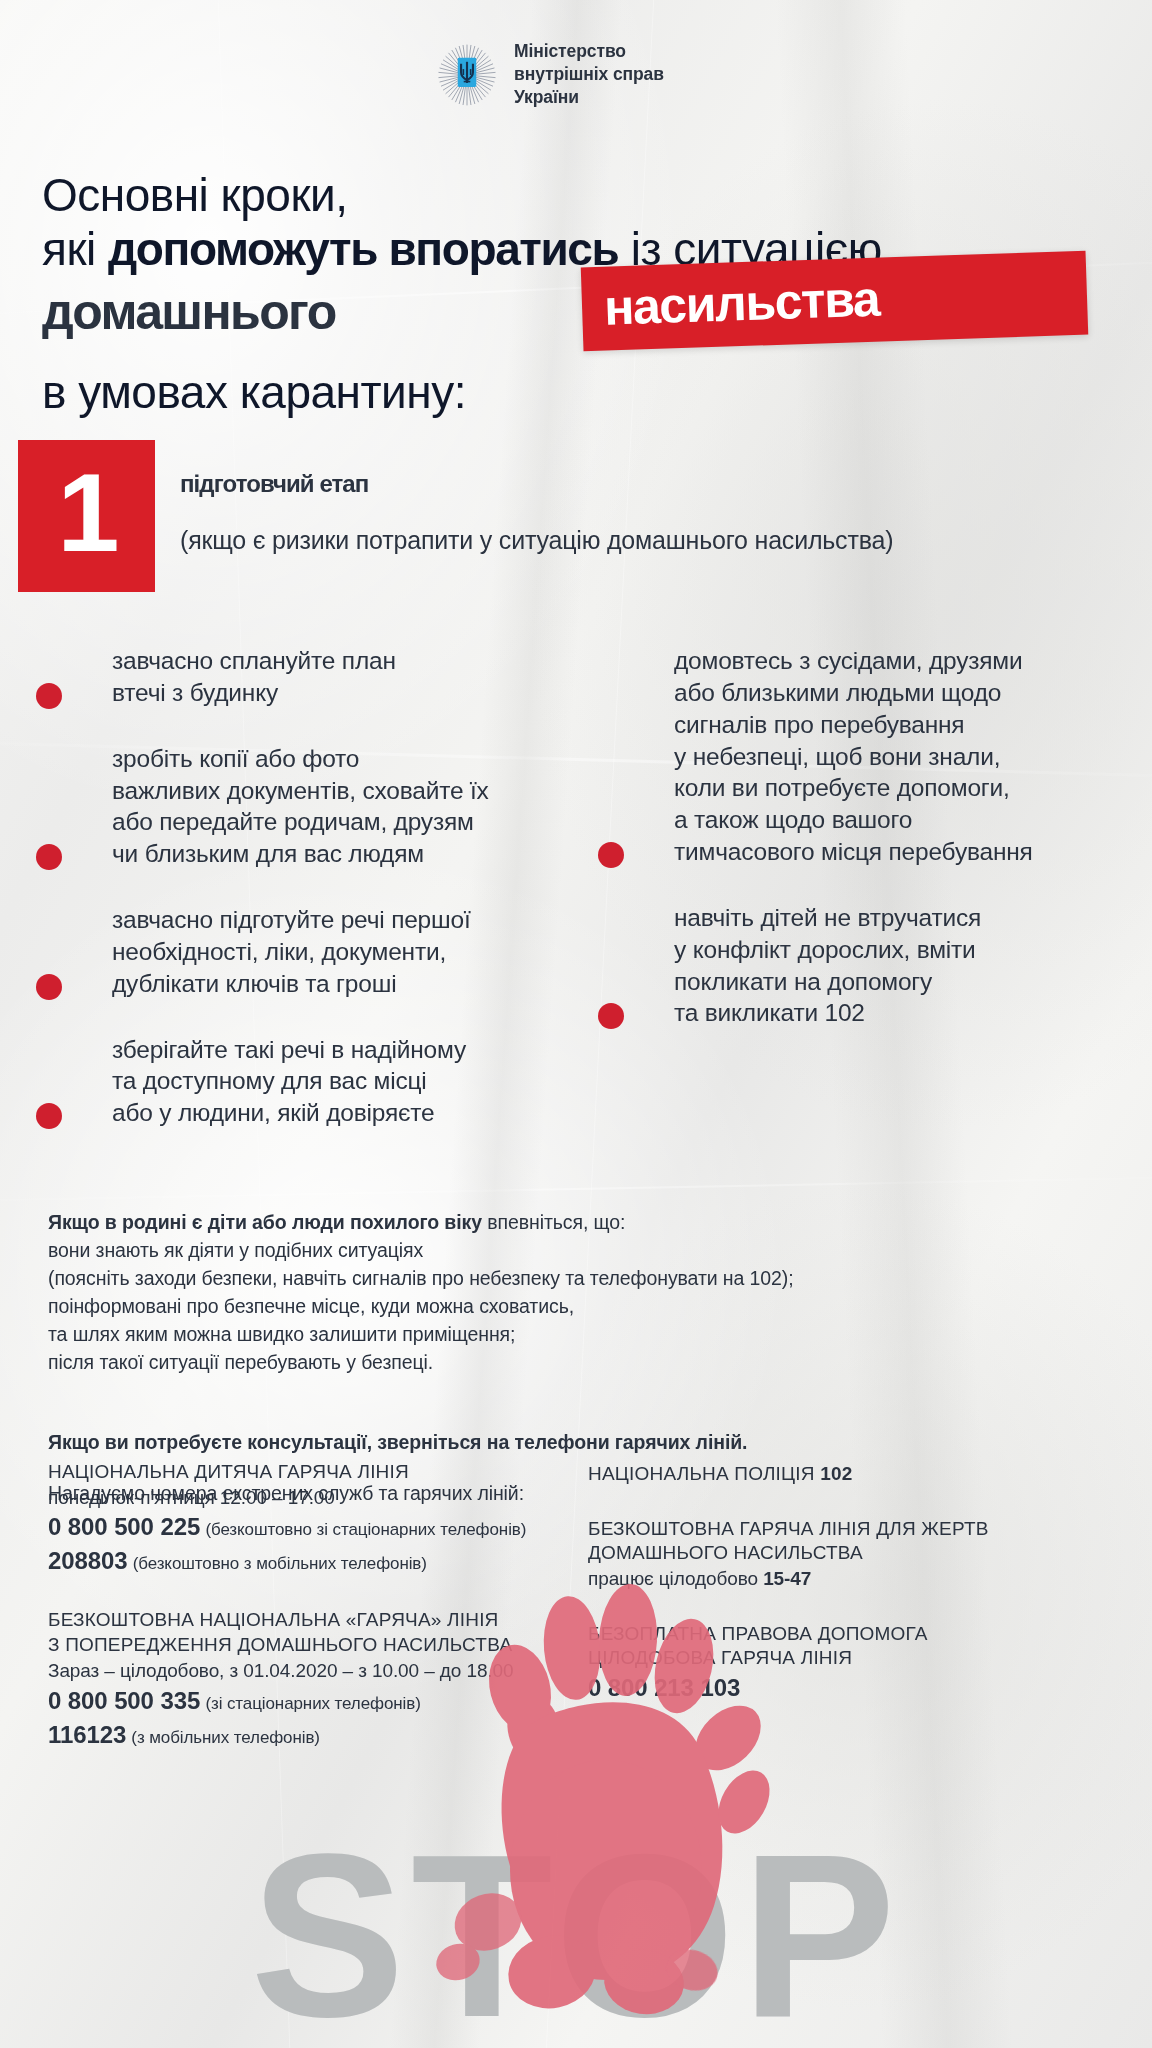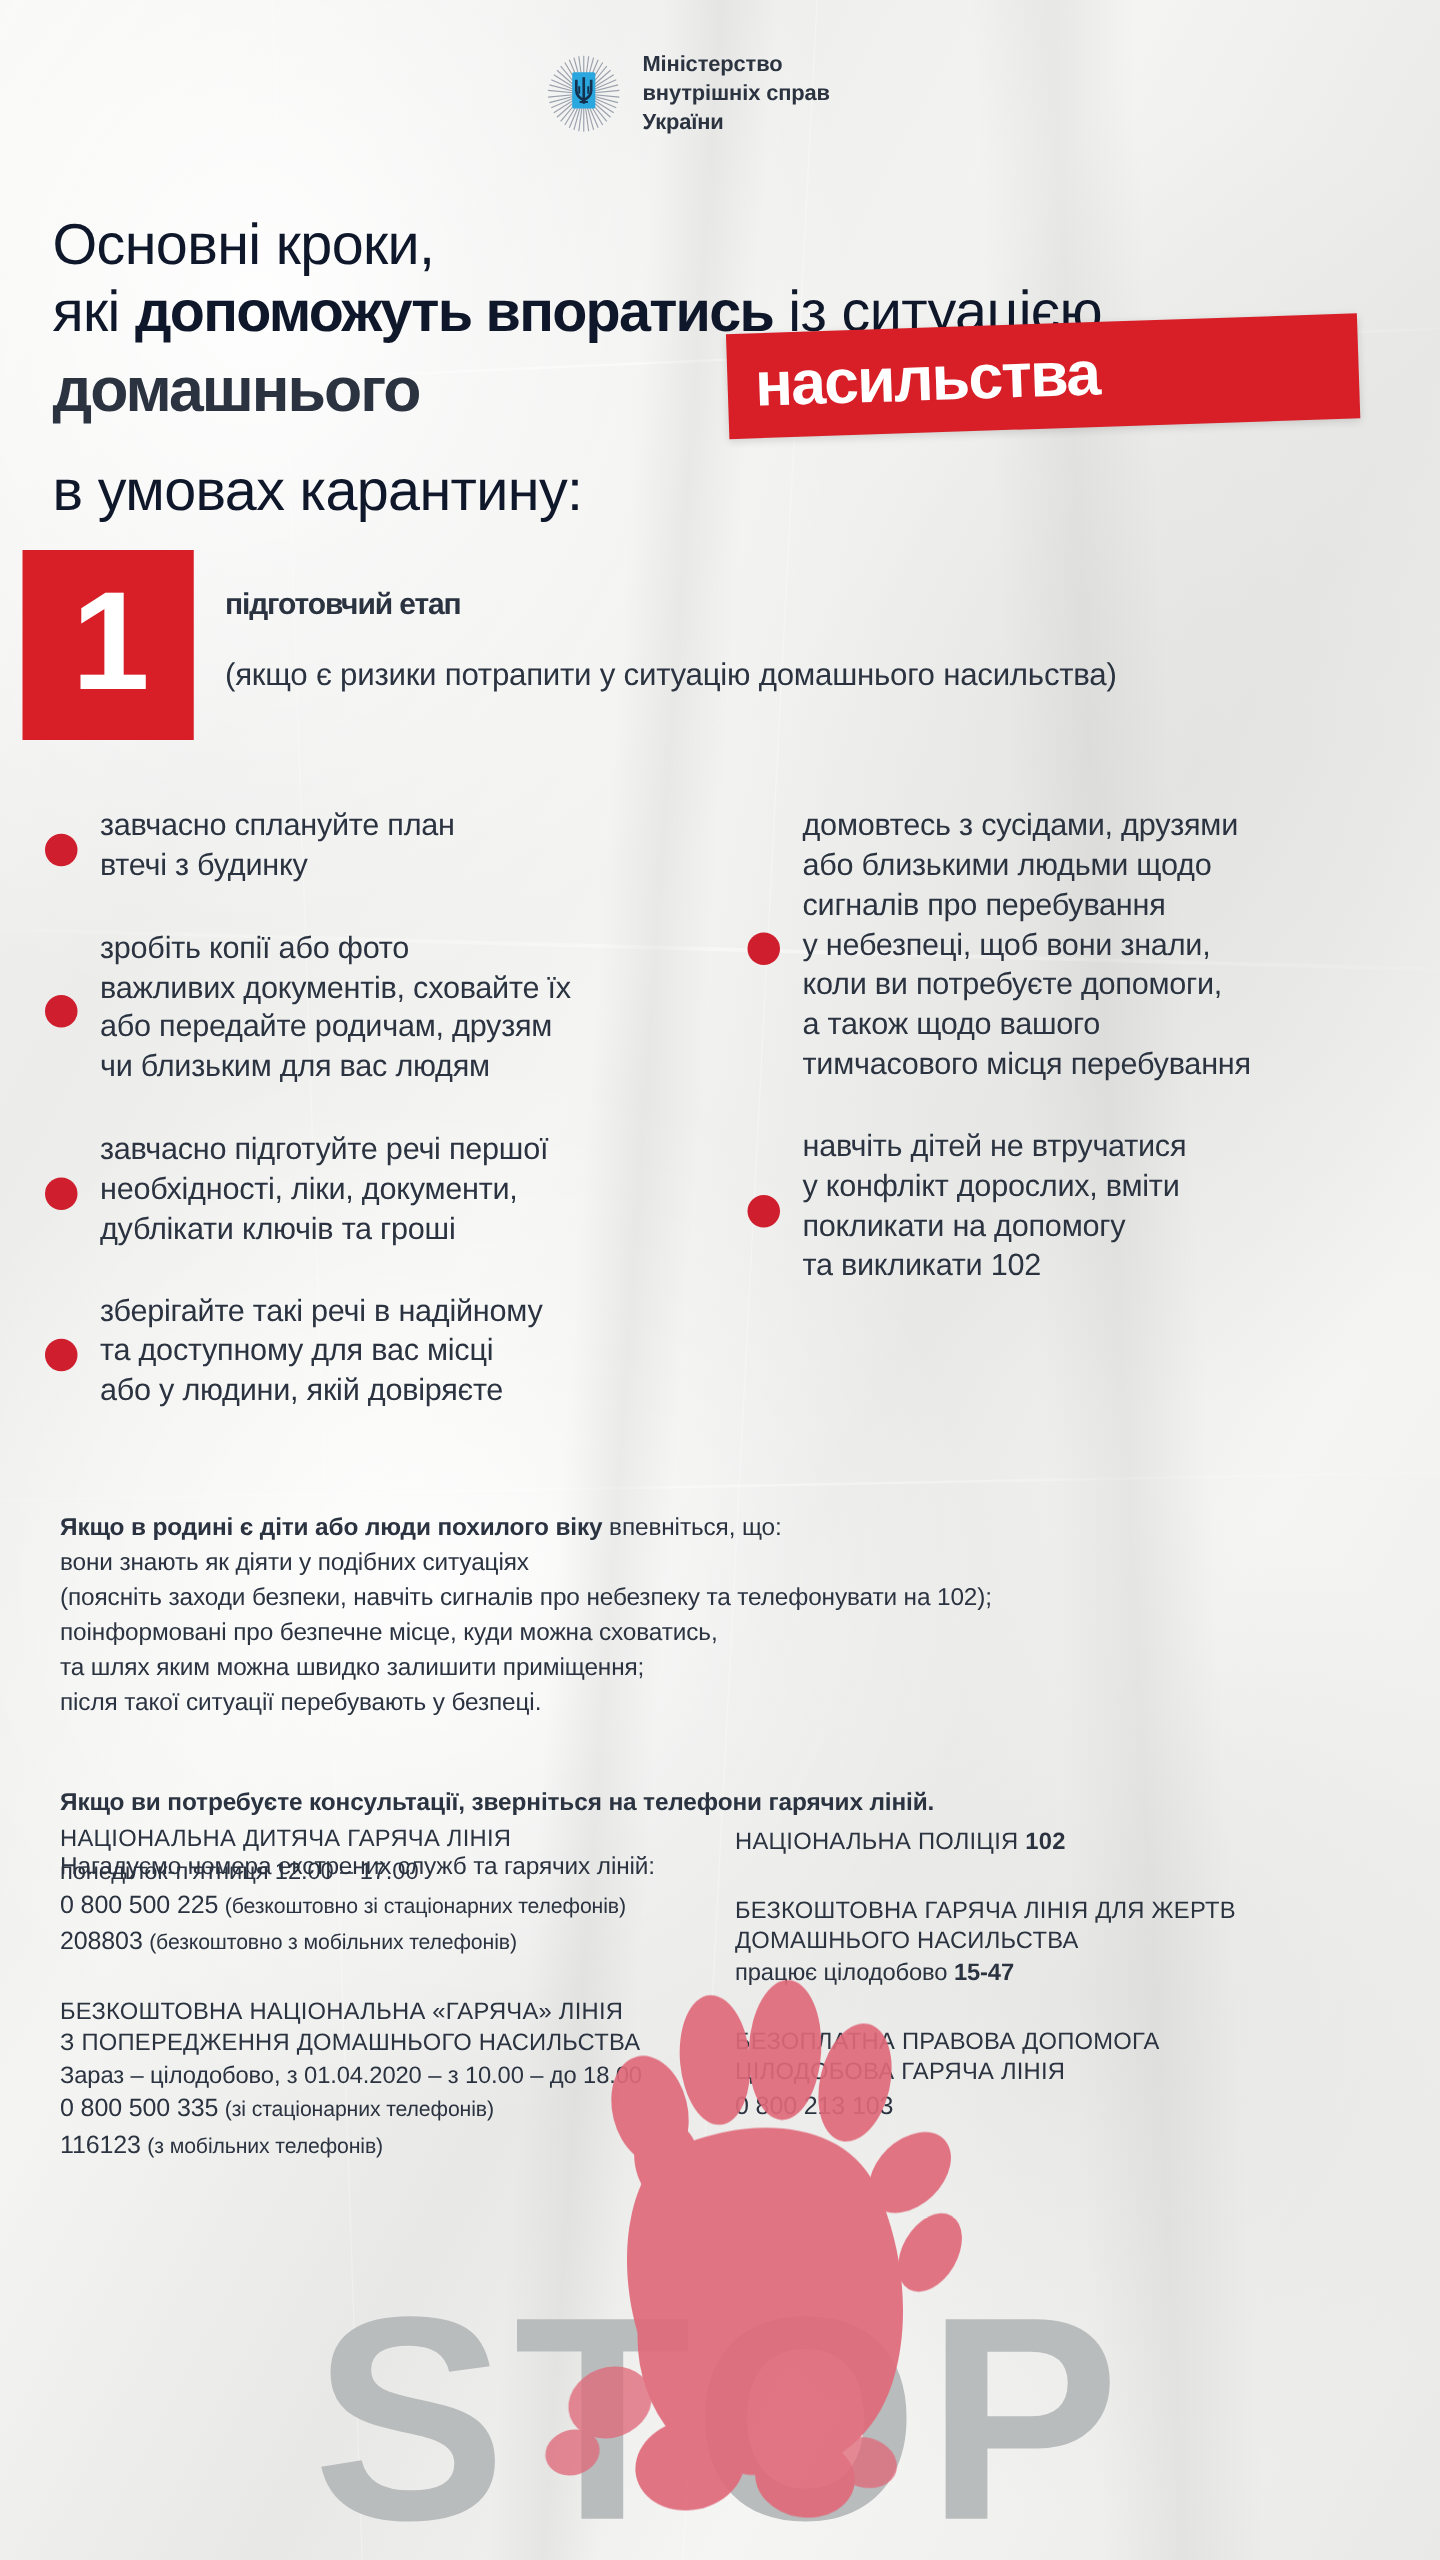--- a/index.html
+++ b/index.html
@@ -182,22 +182,23 @@
     left: 36px;
     top: 645px;
     width: 1085px;
     display: flex;
     gap: 42px;
   }
   .bcol { width: 520px; }
   .bcol.right { padding-top: 0; }
   .bullet {
     display: flex;
-    align-items: center;
+    align-items: flex-end;
     margin-bottom: 34px;
+    gap: 32px;
   }
   .dot {
     flex: 0 0 auto;
     width: 26px;
     height: 26px;
     border-radius: 50%;
     background: #cf1f2e;
     margin-top: 6px;
     margin-right: 18px;
   }
@@ -267,21 +268,21 @@
     line-height: 1.35;
     letter-spacing: -0.1px;
   }
   .hl-hours b { font-weight: 800; }
   .hl-num {
     font-size: 19px;
     color: #2b3340;
     line-height: 1.42;
     letter-spacing: -0.1px;
   }
-  .hl-num b { font-weight: 400; font-size: 20px; }
+  .hl-num b { font-weight: 700; font-size: 24px; }
   .hl-num .paren { font-weight: 400; font-size: 17px; }
 
   
   .stop-word {
     position: absolute;
     left: 0;
     top: 1820px;
     width: 1152px;
     text-align: center;
     font-size: 232px;

